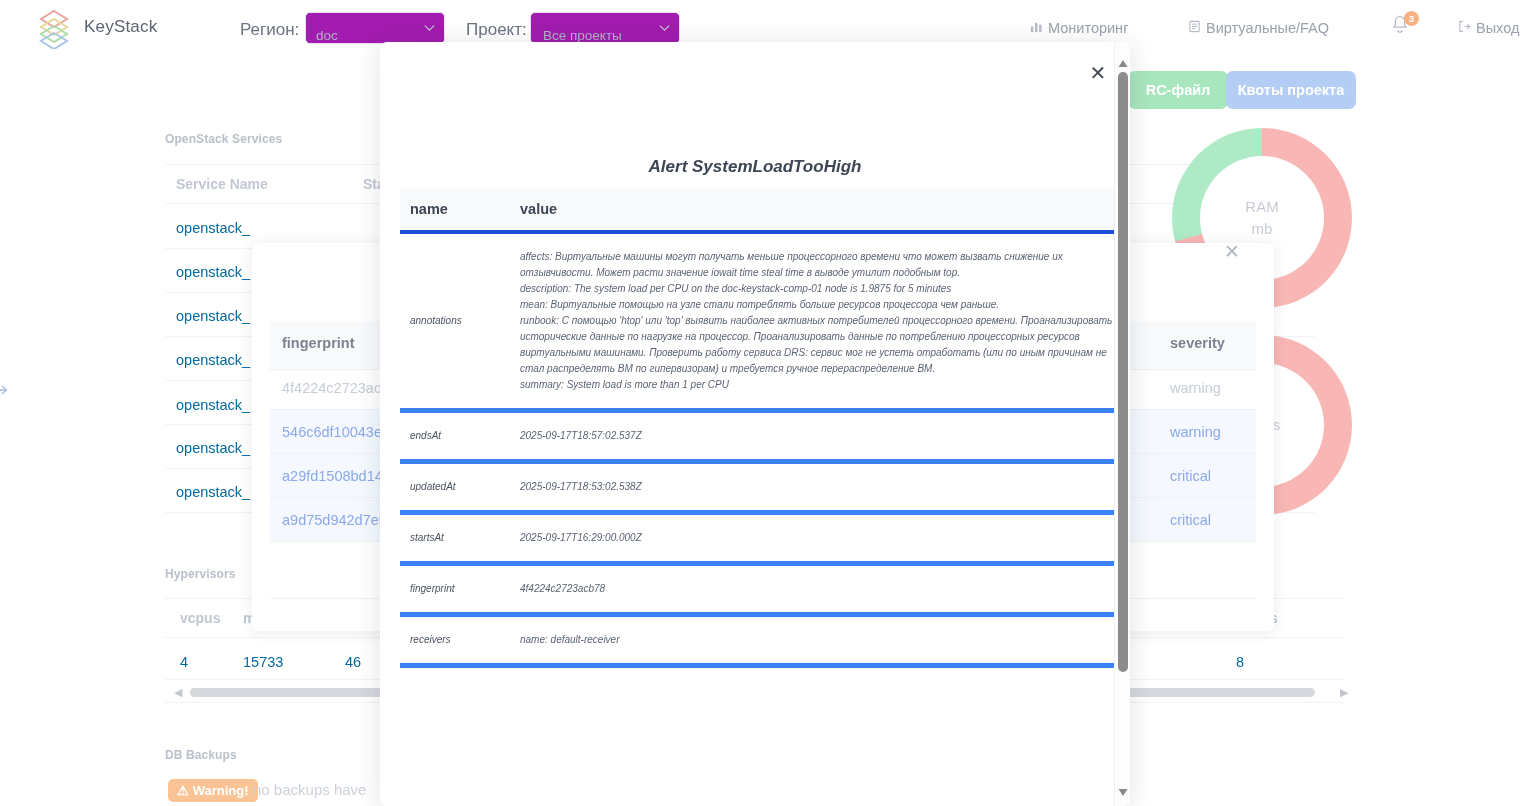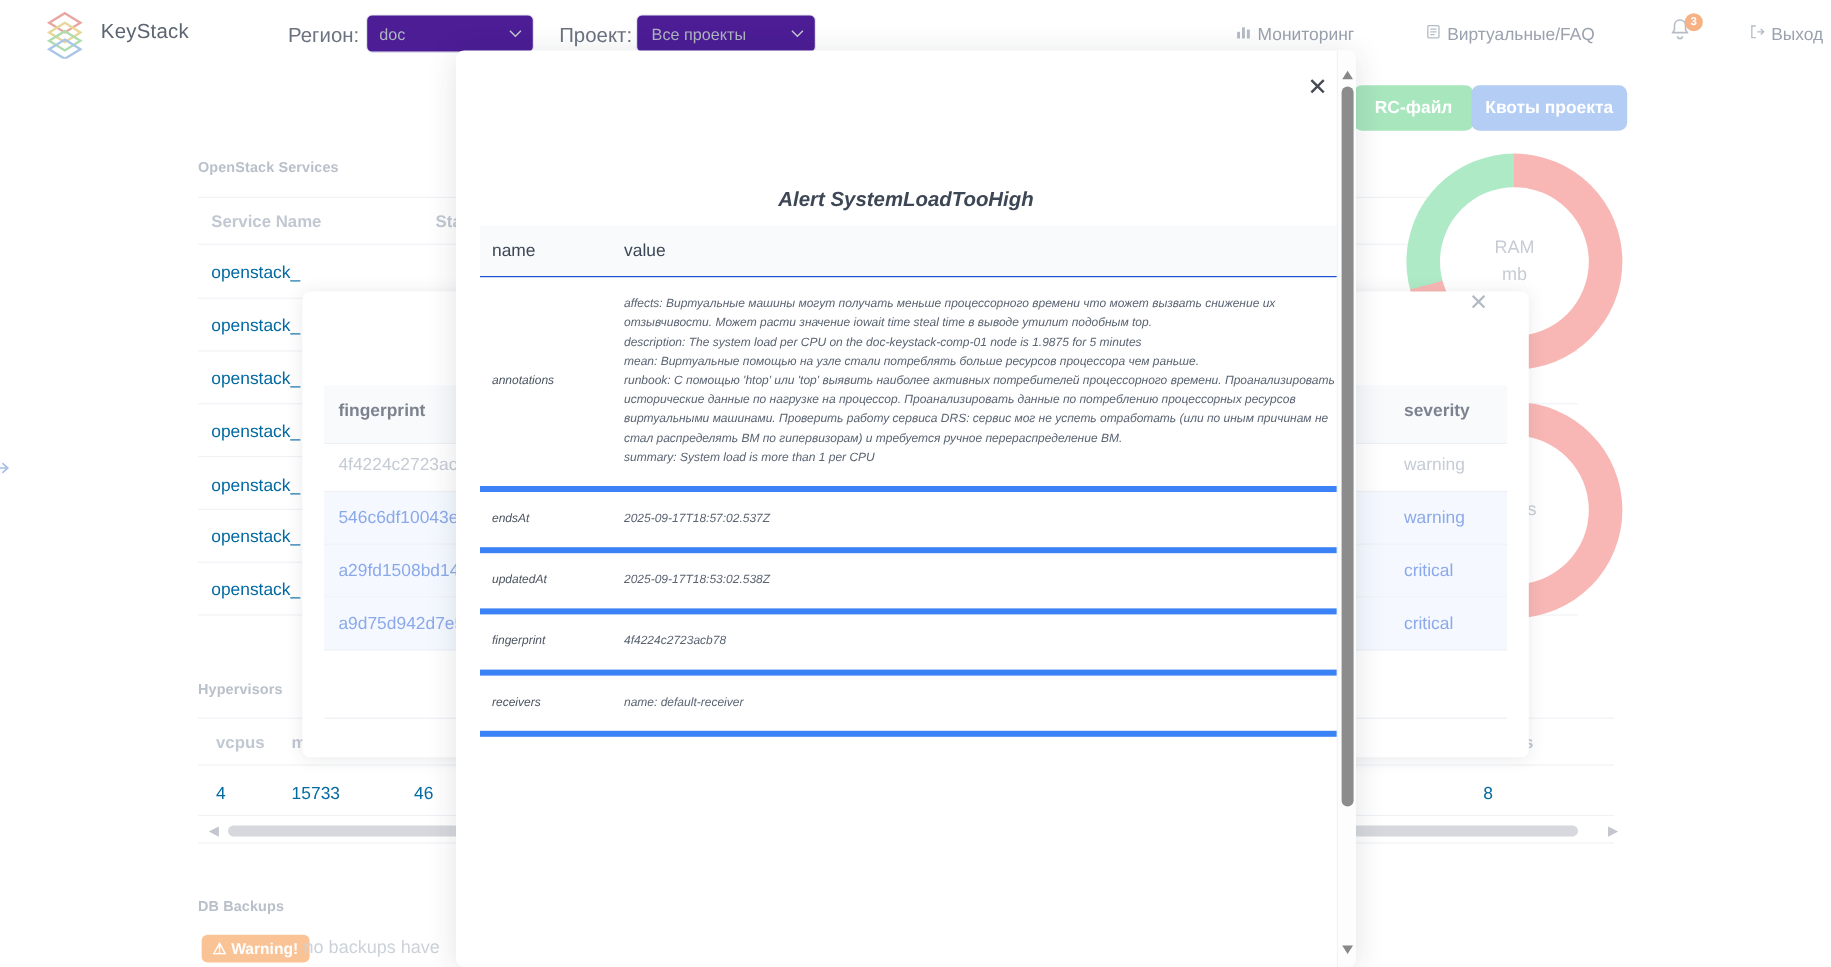--- a/index.html
+++ b/index.html
@@ -21,21 +21,21 @@
   }
   .logo-wrap { position:absolute; left:36px; top:9px; width:36px; height:38px; }
   .brand {
     position:absolute; left:84px; top:17px;
     font-size:17px; color:#5c6470; font-weight:400;
     letter-spacing:.2px;
   }
   .sel-label { position:absolute; font-size:17px; color:#6b7280; }
   .sel-box {
     position:absolute; height:32px; border:1px solid #e3e7ee; border-radius:5px;
-    background:#4c1d95; display:flex; align-items:center; padding:0 10px;
+    background:#a21caf; display:flex; align-items:flex-end; padding:0 10px;
     font-size:13.5px; color:#aeb5c0;
   }
   .sel-box .chev { position:absolute; right:9px; top:9px; width:11px; height:11px; }
   .chev svg { display:block; }
   .nav-link {
     position:absolute; font-size:14.5px; color:#9aa2ae; display:flex;
     align-items:center; gap:5px; white-space:nowrap;
   }
   .bell-wrap { position:absolute; left:1390px; top:14px; width:26px; height:28px; }
   .bell-badge {
@@ -118,22 +118,22 @@
   .modal-title {
     position:absolute; left:0; top:115px; width:750px; text-align:center;
     font-size:17px; font-weight:700; color:#3c4654;font-style:italic;
   }
   .modal-scroll {
     position:absolute; left:0; top:146px; width:750px; height:618px;
     overflow:hidden;
   }
   .mtable { width:730px; margin-left:20px; border-collapse:collapse; }
   .mtable thead th {
-    background:#f8fafc; font-size:14.5px; font-weight:400; color:#3c4654;
-    text-align:left; padding:13px 0 13px 10px; border-bottom:1px solid #1d4ed8;
+    background:#f8fafc; font-size:14.5px; font-weight:700; color:#3c4654;
+    text-align:left; padding:13px 0 13px 10px; border-bottom:4px solid #1d4ed8;
   }
   .mtable thead th.c1 { width:110px; }
   .mtable tbody td {
     font-size:10px; color:#56606e; vertical-align:middle;
     padding:15px 10px 15px 10px; border-bottom:5px solid #3b82f6;
     line-height:1.6; word-break:break-word;font-style:italic;
   }
   .mtable tbody td.k { color:#4a5460; width:110px; white-space:nowrap; }
   .mtable tbody td.v { color:#5a6472; }
   .ann-line { display:block; }
@@ -356,20 +356,24 @@
           </tr>
           <tr>
             <td class="k">endsAt</td>
             <td class="v">2025-09-17T18:57:02.537Z</td>
           </tr>
           <tr>
             <td class="k">updatedAt</td>
             <td class="v">2025-09-17T18:53:02.538Z</td>
           </tr>
           <tr>
+            <td class="k">startsAt</td>
+            <td class="v">2025-09-17T16:29:00.000Z</td>
+          </tr>
+          <tr>
             <td class="k">fingerprint</td>
             <td class="v">4f4224c2723acb78</td>
           </tr>
           <tr>
             <td class="k">receivers</td>
             <td class="v">name: default-receiver</td>
           </tr>
 
         </tbody>
       </table>

